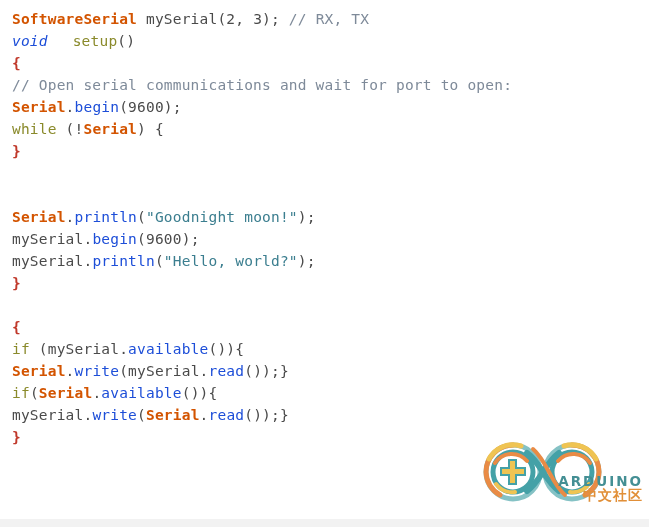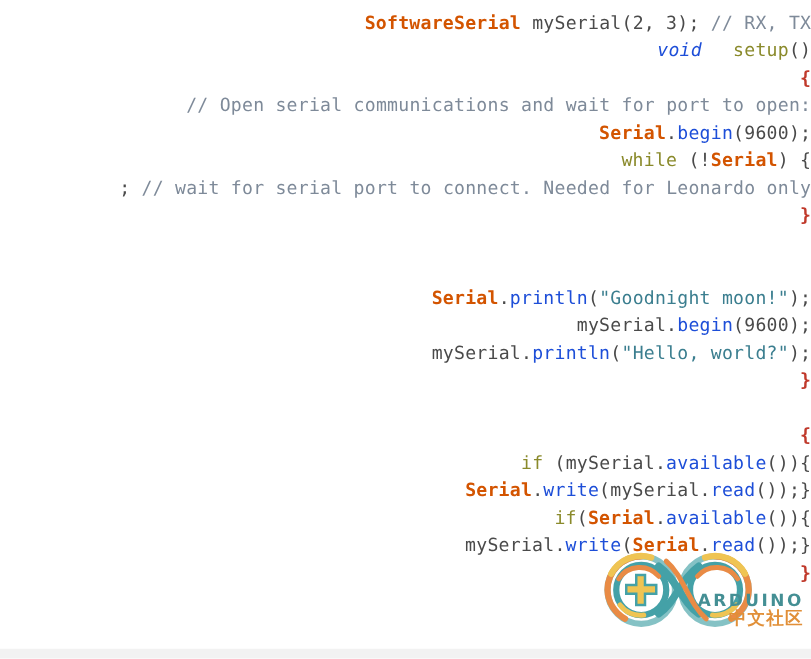--- a/index.html
+++ b/index.html
@@ -23,21 +23,20 @@
     padding: 8px 0 0 0;
   }
 
   .code-line {
     height: 22px;
     line-height: 22px;
     font-size: 14.5px;
     white-space: pre;
     padding-left: 12px;
     letter-spacing: 0.2px;
-    text-align: right;
   }
   .code-line.blank {
     height: 22px;
   }
 
   
   .tok-type      { color: #D35400; font-weight: bold; }   
   .tok-keyword   { color: #1d4ed8; font-style: italic; }                       
   .tok-control   { color: #8A8A2B; }                       
   .tok-func      { color: #8A8A2B; margin-left: 16px; }                       
@@ -94,21 +93,20 @@
 
 <div id="code-viewer">
 
   <div id="code-lines">
       <div class="code-line"><span class="tok-type">SoftwareSerial</span><span class="tok-plain"> mySerial</span><span class="tok-plain">(2, 3); </span><span class="tok-comment">// RX, TX</span></div>
       <div class="code-line"><span class="tok-keyword">void</span><span class="tok-plain"> </span><span class="tok-func">setup</span><span class="tok-plain">()</span></div>
       <div class="code-line"><span class="tok-brace">{</span></div>
       <div class="code-line"><span class="tok-comment">// Open serial communications and wait for port to open:</span></div>
       <div class="code-line"><span class="tok-type">Serial</span><span class="tok-plain">.</span><span class="tok-method">begin</span><span class="tok-plain">(9600);</span></div>
       <div class="code-line"><span class="tok-control">while</span><span class="tok-plain"> (!</span><span class="tok-type">Serial</span><span class="tok-plain">) {</span></div>
-      <div class="code-line"><span class="tok-plain">; </span><span class="tok-comment">// wait for serial port to connect. Needed for Leonardo only</span></div>
       <div class="code-line"><span class="tok-brace">}</span></div>
       <div class="code-line blank">&nbsp;</div>
       <div class="code-line blank">&nbsp;</div>
       <div class="code-line"><span class="tok-type">Serial</span><span class="tok-plain">.</span><span class="tok-method">println</span><span class="tok-plain">(</span><span class="tok-string">"Goodnight moon!"</span><span class="tok-plain">);</span></div>
       <div class="code-line"><span class="tok-plain">mySerial</span><span class="tok-plain">.</span><span class="tok-method">begin</span><span class="tok-plain">(9600);</span></div>
       <div class="code-line"><span class="tok-plain">mySerial</span><span class="tok-plain">.</span><span class="tok-method">println</span><span class="tok-plain">(</span><span class="tok-string">"Hello, world?"</span><span class="tok-plain">);</span></div>
       <div class="code-line"><span class="tok-brace">}</span></div>
       <div class="code-line blank">&nbsp;</div>
       <div class="code-line"><span class="tok-brace">{</span></div>
       <div class="code-line"><span class="tok-control">if</span><span class="tok-plain"> (mySerial.</span><span class="tok-method">available</span><span class="tok-plain">()){</span></div>

